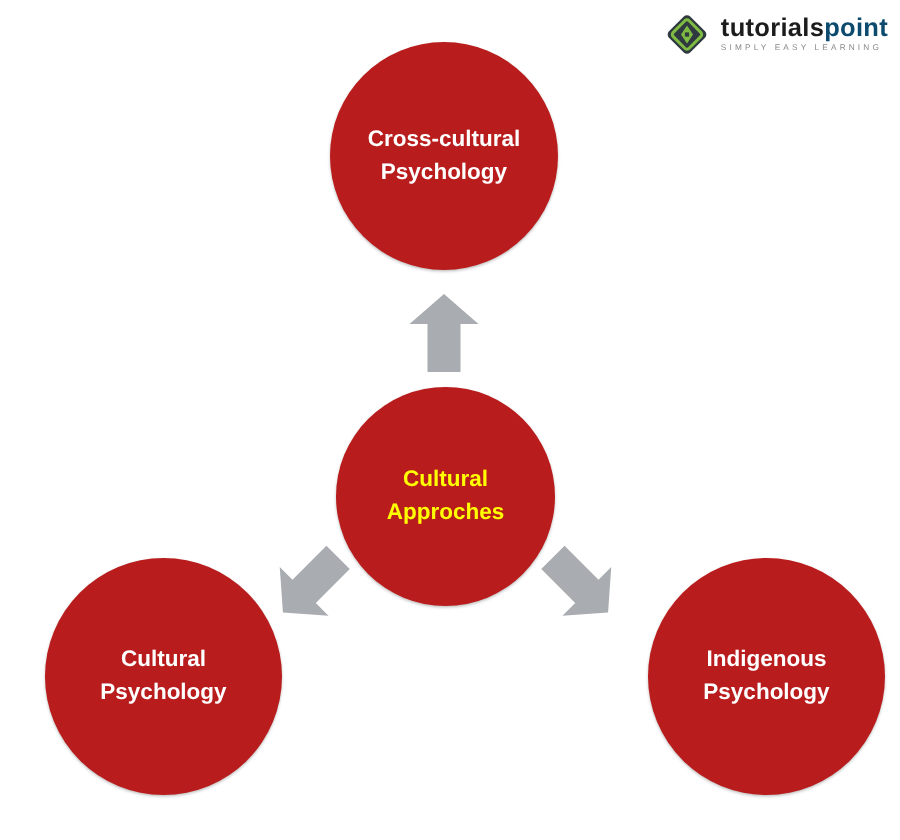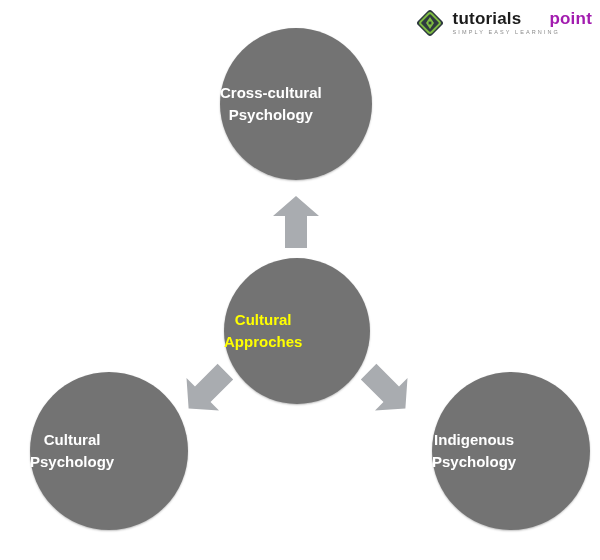--- a/index.html
+++ b/index.html
@@ -30,37 +30,37 @@
     display: flex;
     flex-direction: column;
     line-height: 1.05;
   }
   .brand {
     font-size: 17px;
     font-weight: bold;
     color: #1c1c1c;
     letter-spacing: 0.2px;
   }
-  .brand .green { color: #a21caf; margin-left: 28px; }
+  .brand .green { color: #0c4a6e; }
   .tagline {
     font-size: 5.5px;
     letter-spacing: 2.1px;
     color: #8a8a8a;
     margin-top: 2px;
   }
 
   
   .node {
     position: absolute;
     border-radius: 50%;
-    background: #737373;
+    background: #b91c1c;
     color: #ffffff;
     display: flex;
     align-items: center;
-    justify-content: flex-start;
+    justify-content: center;
     text-align: center;
     font-weight: bold;
     font-size: 15px;
     line-height: 1.45;
     box-shadow: 0 1px 2px rgba(0,0,0,0.25);
   }
   .node span { white-space: pre-line; }
   .node-top         { left: 220px; top:  28px; width: 152px; height: 152px; }
   .node-center      { left: 224px; top: 258px; width: 146px; height: 146px; }
   .node-bottom-left { left:  30px; top: 372px; width: 158px; height: 158px; }

